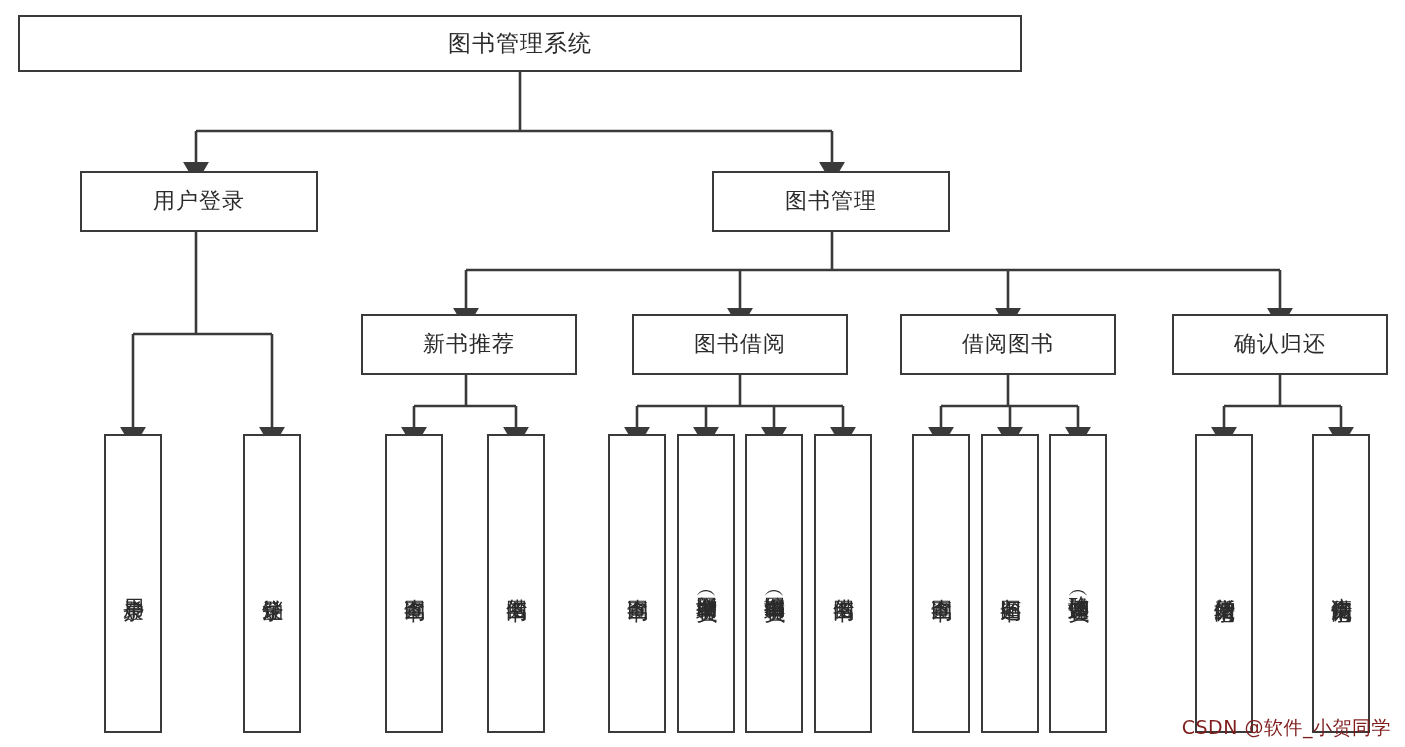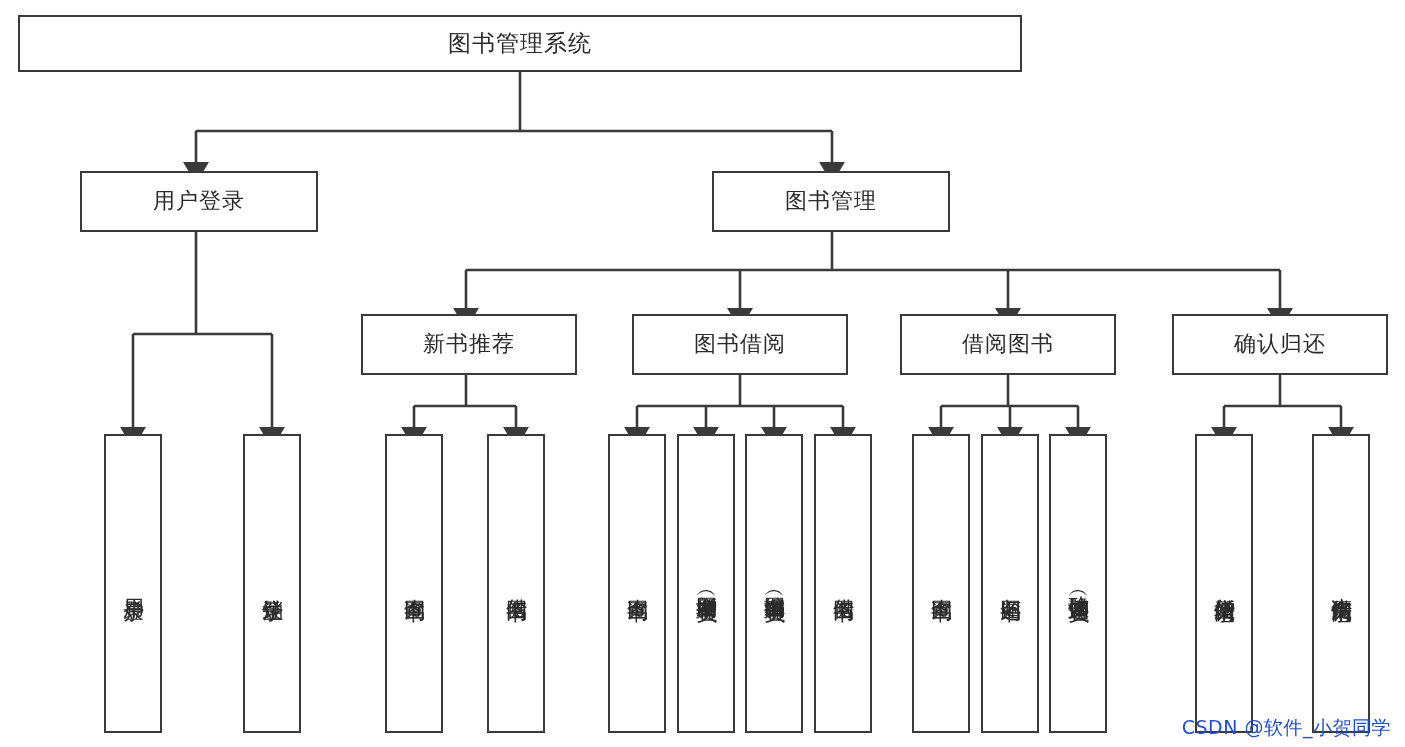--- a/index.html
+++ b/index.html
@@ -55,21 +55,21 @@
     display: block;
   }
   .node.root {
     font-size: 23px;
   }
   .watermark {
     position: absolute;
     right: 14px;
     bottom: 6px;
     font-size: 19px;
-    color: #1d4ed8;
+    color: #7f1d1d;
     letter-spacing: 0.5px;
     white-space: nowrap;
     font-family: "DejaVu Sans", "Liberation Sans", sans-serif;
   }
 </style>
 </head>
 <body>
 
 <div id="canvas">
 

